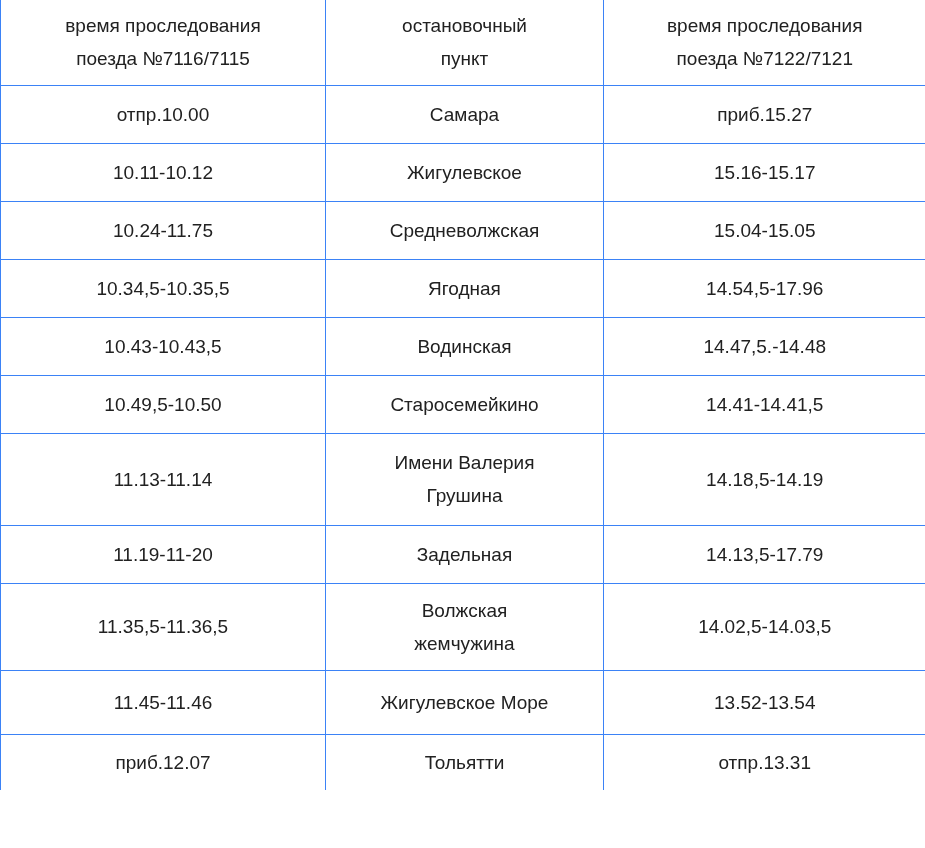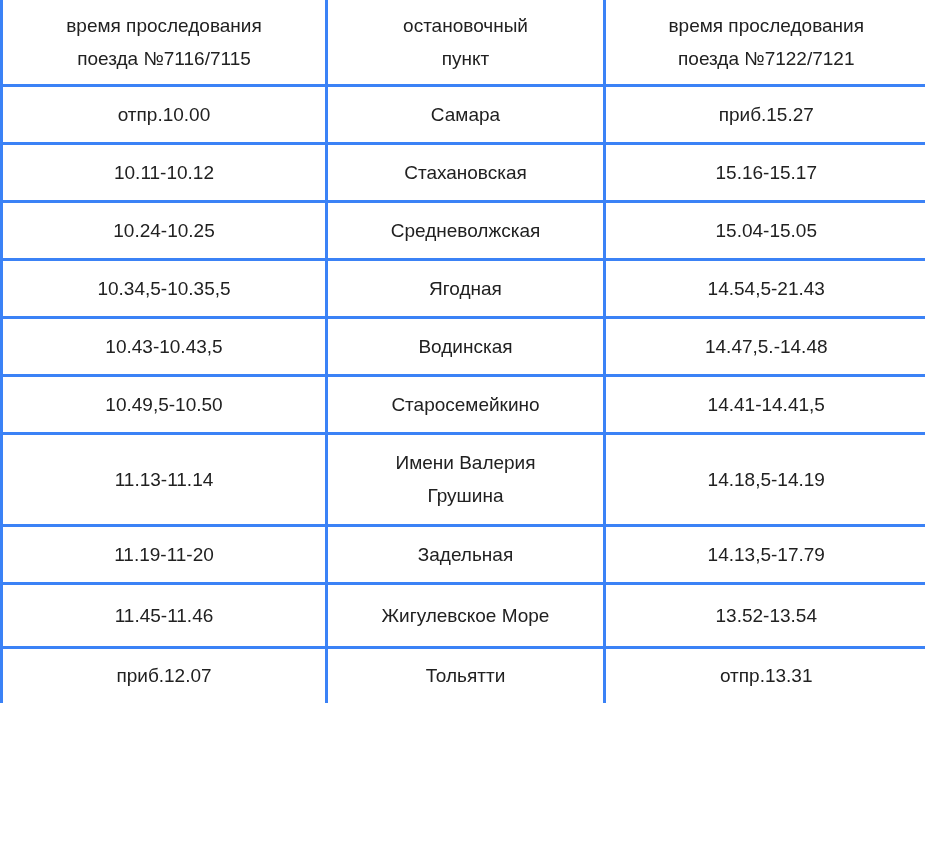--- a/index.html
+++ b/index.html
@@ -15,21 +15,21 @@
     background: #ffffff;
   }
   table.timetable {
     width: 925px;
     border-collapse: collapse;
     table-layout: fixed;
     color: #212121;
   }
   table.timetable th,
   table.timetable td {
-    border: 3px solid #3b82f6;
+    border: 1px solid #3b82f6;
     text-align: center;
     vertical-align: middle;
     font-weight: 400;
     font-size: 19px;
     line-height: 33px;
     padding: 0;
     white-space: pre-line;
     overflow: hidden;
   }
   
@@ -66,32 +66,32 @@
       </tr>
     </thead>
     <tbody>
       <tr class="h-std">
         <td>отпр.10.00</td>
         <td>Самара</td>
         <td>приб.15.27</td>
       </tr>
       <tr class="h-std">
         <td>10.11-10.12</td>
-        <td>Стахановская</td>
+        <td>Жигулевское</td>
         <td>15.16-15.17</td>
       </tr>
       <tr class="h-std">
-        <td>10.24-10.25</td>
+        <td>10.24-11.75</td>
         <td>Средневолжская</td>
         <td>15.04-15.05</td>
       </tr>
       <tr class="h-std">
         <td>10.34,5-10.35,5</td>
         <td>Ягодная</td>
-        <td>14.54,5-21.43</td>
+        <td>14.54,5-17.96</td>
       </tr>
       <tr class="h-std">
         <td>10.43-10.43,5</td>
         <td>Водинская</td>
         <td>14.47,5.-14.48</td>
       </tr>
       <tr class="h-std">
         <td>10.49,5-10.50</td>
         <td>Старосемейкино</td>
         <td>14.41-14.41,5</td>
@@ -100,20 +100,26 @@
         <td>11.13-11.14</td>
         <td>Имени Валерия
 Грушина</td>
         <td>14.18,5-14.19</td>
       </tr>
       <tr class="h-std">
         <td>11.19-11-20</td>
         <td>Задельная</td>
         <td>14.13,5-17.79</td>
       </tr>
+      <tr class="h-tall-b">
+        <td>11.35,5-11.36,5</td>
+        <td>Волжская
+жемчужина</td>
+        <td>14.02,5-14.03,5</td>
+      </tr>
       <tr class="h-r11">
         <td>11.45-11.46</td>
         <td>Жигулевское Море</td>
         <td>13.52-13.54</td>
       </tr>
       <tr class="h-r12">
         <td>приб.12.07</td>
         <td>Тольятти</td>
         <td>отпр.13.31</td>
       </tr>

